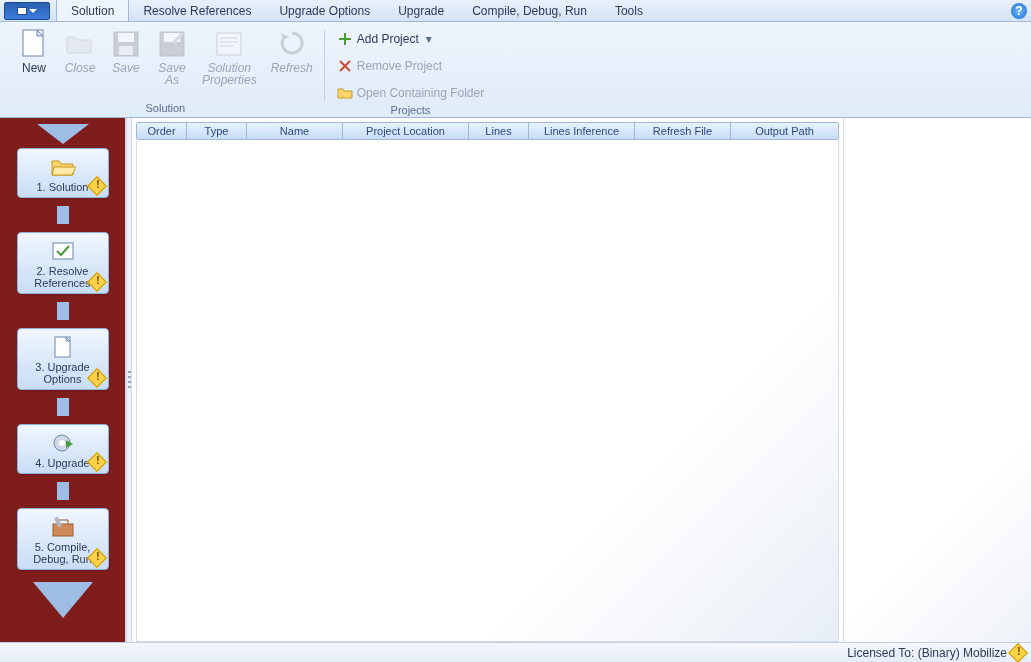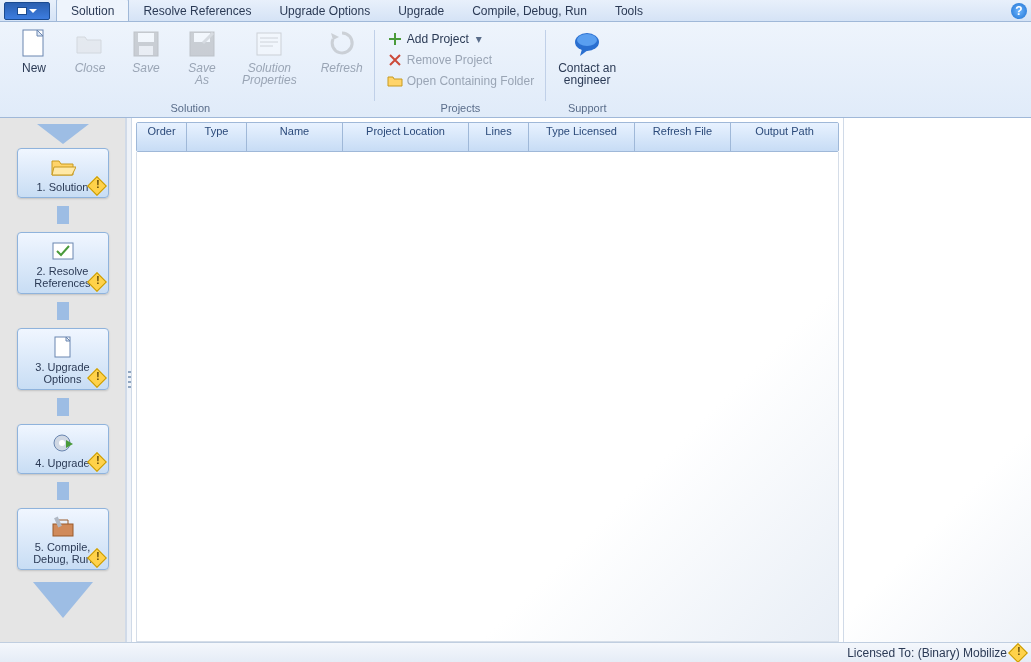--- a/index.html
+++ b/index.html
@@ -11,47 +11,47 @@
 .titlebar .appbtn .tri { width:0; height:0; border-left:4px solid transparent; border-right:4px solid transparent; border-top:4px solid #fff; }
 .tabs { display:flex; align-items:flex-end; margin-left:6px; height:100%; }
 .tab { padding:4px 14px 3px; color:#2b3a55; cursor:default; }
 .tab.active { background:#eef4fc; border:1px solid #a0b8d8; border-bottom:none; border-radius:2px 2px 0 0; }
 .helpbtn { margin-left:auto; width:16px; height:16px; border-radius:50%; background:radial-gradient(#6fb6ff,#1a6fd0); color:#fff; text-align:center; line-height:16px; font-weight:bold; }
 
 .ribbon { height:96px; background:linear-gradient(#eef4fc,#e0ebf9); border-bottom:1px solid #a0b8d8; display:flex; padding:4px 6px 0; }
 .rgroup { display:flex; flex-direction:column; align-items:center; padding:0 6px; position:relative; }
 .rgroup::after { content:""; position:absolute; right:0; top:4px; bottom:16px; width:1px; background:#c0d0e8; }
 .rgroup:last-child::after { display:none; }
-.rrow { display:flex; gap:12px; flex:1; }
+.rrow { display:flex; gap:2px; flex:1; }
 .rbtn { display:flex; flex-direction:column; align-items:center; justify-content:flex-start; padding:2px 6px; min-width:44px; border-radius:2px; }
 .rbtn .ic { width:32px; height:32px; display:flex; align-items:center; justify-content:center; margin-bottom:2px; }
 .rbtn .lbl { text-align:center; line-height:12px; color:#2b3a55; }
 .rbtn.disabled .lbl { color:#9aa5b5;font-style:italic; }
 .rbtn.disabled svg, .rbtn.disabled .ic { filter:grayscale(1); opacity:.55; }
 .rgrouplbl { color:#5a6d8a; font-size:11px; padding:2px 0 3px; }
-.smlist { display:flex; flex-direction:column; gap:3px; padding:4px 4px 0; }
+.smlist { display:flex; flex-direction:column; gap:9px; padding:4px 4px 0; }
 .smbtn { display:flex; align-items:center; gap:4px; padding:1px 2px; color:#2b3a55; }
 .smbtn.disabled { color:#9aa5b5; }
 .smbtn .sic { width:16px; height:16px; display:flex; align-items:center; justify-content:center; }
 
 .body { display:flex; height:calc(662px - 22px - 96px - 20px); }
-.wiz { width:126px; background:#e5e5e5; border-right:1px solid #d0dae8; display:flex; flex-direction:column; align-items:center; padding:6px 0 0; position:relative; }
+.wiz { width:126px; background:#7f1d1d; border-right:1px solid #d0dae8; display:flex; flex-direction:column; align-items:center; padding:6px 0 0; position:relative; }
 .arrowtop { width:0; height:0; border-left:26px solid transparent; border-right:26px solid transparent; border-top:20px solid #9dbde4; margin-bottom:-4px; }
 .wstep { width:92px; background:linear-gradient(#f0f6ff,#c8ddf4); border:1px solid #8fb3dc; border-radius:4px; margin:8px 0; display:flex; flex-direction:column; align-items:center; padding:6px 4px 4px; position:relative; box-shadow:0 1px 2px rgba(0,0,0,.15); }
 .wstep .wic { width:28px; height:24px; display:flex; align-items:center; justify-content:center; }
 .wstep .wlbl { text-align:center; color:#2b3a55; font-size:11px; line-height:12px; margin-top:2px; }
 .wstep .warn { position:absolute; width:14px; height:14px; background:#ffd24a; border:1px solid #c79a00; transform:rotate(45deg); right:4px; bottom:4px; }
 .wstep .warn::after { content:"!"; position:absolute; transform:rotate(-45deg); left:4px; top:-1px; font-weight:bold; color:#5a4200; font-size:10px; }
 .wconn { width:12px; height:18px; background:#9dbde4; }
 .arrowbot { width:0; height:0; border-left:30px solid transparent; border-right:30px solid transparent; border-top:36px solid #9dbde4; margin-top:4px; }
 .collapser { width:6px; background:#eef2f8; border-left:1px solid #d0dae8; border-right:1px solid #d0dae8; display:flex; align-items:center; justify-content:center; }
 .collapser .dots { width:3px; height:18px; background:repeating-linear-gradient(#8fa5c0 0 2px,transparent 2px 5px); }
 
 .grid { flex:1; display:flex; flex-direction:column; padding:4px 4px 0; }
-.ghead { display:flex; height:30px; border:1px solid #9fb8d8; border-radius:2px; overflow:hidden; }
+.ghead { display:flex; height:18px; border:1px solid #9fb8d8; border-radius:2px; overflow:hidden; }
 .gcol { background:linear-gradient(#e8f2ff,#c7dcf5); border-right:1px solid #9fb8d8; color:#2b4a7a; text-align:center; line-height:16px; font-size:11px; }
 .gcol:last-child { border-right:none; }
 .gbody { flex:1; background:linear-gradient(135deg,#fff 0%,#fff 70%,#e8eef6 100%); border:1px solid #d5dde8; border-top:none; }
 .sidepane { width:188px; background:linear-gradient(135deg,#fff 0%,#fff 70%,#eef2f8 100%); border-left:1px solid #d0dae8; }
 
 .status { height:20px; background:linear-gradient(#f4f7fc,#e5ecf6); border-top:1px solid #c0cee0; display:flex; align-items:center; justify-content:flex-end; padding:0 6px; gap:4px; color:#2b3a55; font-size:11px; }
 .status .wico { width:14px; height:14px; background:#ffd24a; border:1px solid #c79a00; transform:rotate(45deg); position:relative; }
 .status .wico::after { content:"!"; position:absolute; transform:rotate(-45deg); left:4px; top:-1px; font-weight:bold; color:#5a4200; font-size:10px; }
 
 svg { display:block; }
@@ -166,36 +166,20 @@
             <svg width="16" height="14">
               <path d="M1 3 L6 3 L7 5 L15 5 L15 12 L1 12 Z" fill="#ffd46a" stroke="#c79a20"></path>
             </svg>
           </span>
         <span>Open Containing Folder</span>
       </div>
     </div>
     <div class="rgrouplbl">Projects</div>
   </div>
 
-  <div class="rgroup">
-    <div class="rrow">
-      <div class="rbtn" style="min-width:66px">
-        <div class="ic">
-          <svg width="30" height="28">
-              <ellipse cx="15" cy="12" rx="12" ry="9" fill="#2a6fd0"></ellipse>
-              <path d="M10 19 L8 26 L16 20 Z" fill="#2a6fd0"></path>
-              <ellipse cx="15" cy="10" rx="10" ry="6" fill="#5a9ff0"></ellipse>
-            </svg>
-        </div>
-        <div class="lbl" style="white-space:pre">Contact an
-engineer</div>
-      </div>
-    </div>
-    <div class="rgrouplbl">Support</div>
-  </div>
 
 </div>
 
 <div class="body">
   <div class="wiz">
     <div class="arrowtop"></div>
 
     <div class="wstep">
       <div class="wic">
           <svg width="26" height="20">
@@ -264,21 +248,21 @@
       <div class="dots"></div>
     </div>
 
   <div class="grid">
     <div class="ghead">
       <div class="gcol" style="width:50px">Order</div>
       <div class="gcol" style="width:60px">Type</div>
       <div class="gcol" style="width:96px">Name</div>
       <div class="gcol" style="width:126px">Project Location</div>
       <div class="gcol" style="width:60px">Lines</div>
-      <div class="gcol" style="width:106px">Type Licensed</div>
+      <div class="gcol" style="width:106px">Lines Inference</div>
       <div class="gcol" style="width:96px">Refresh File</div>
       <div class="gcol" style="flex:1">Output Path</div>
     </div>
     <div class="gbody"></div>
   </div>
 
   <div class="sidepane"></div>
 </div>
 
 <div class="status">

